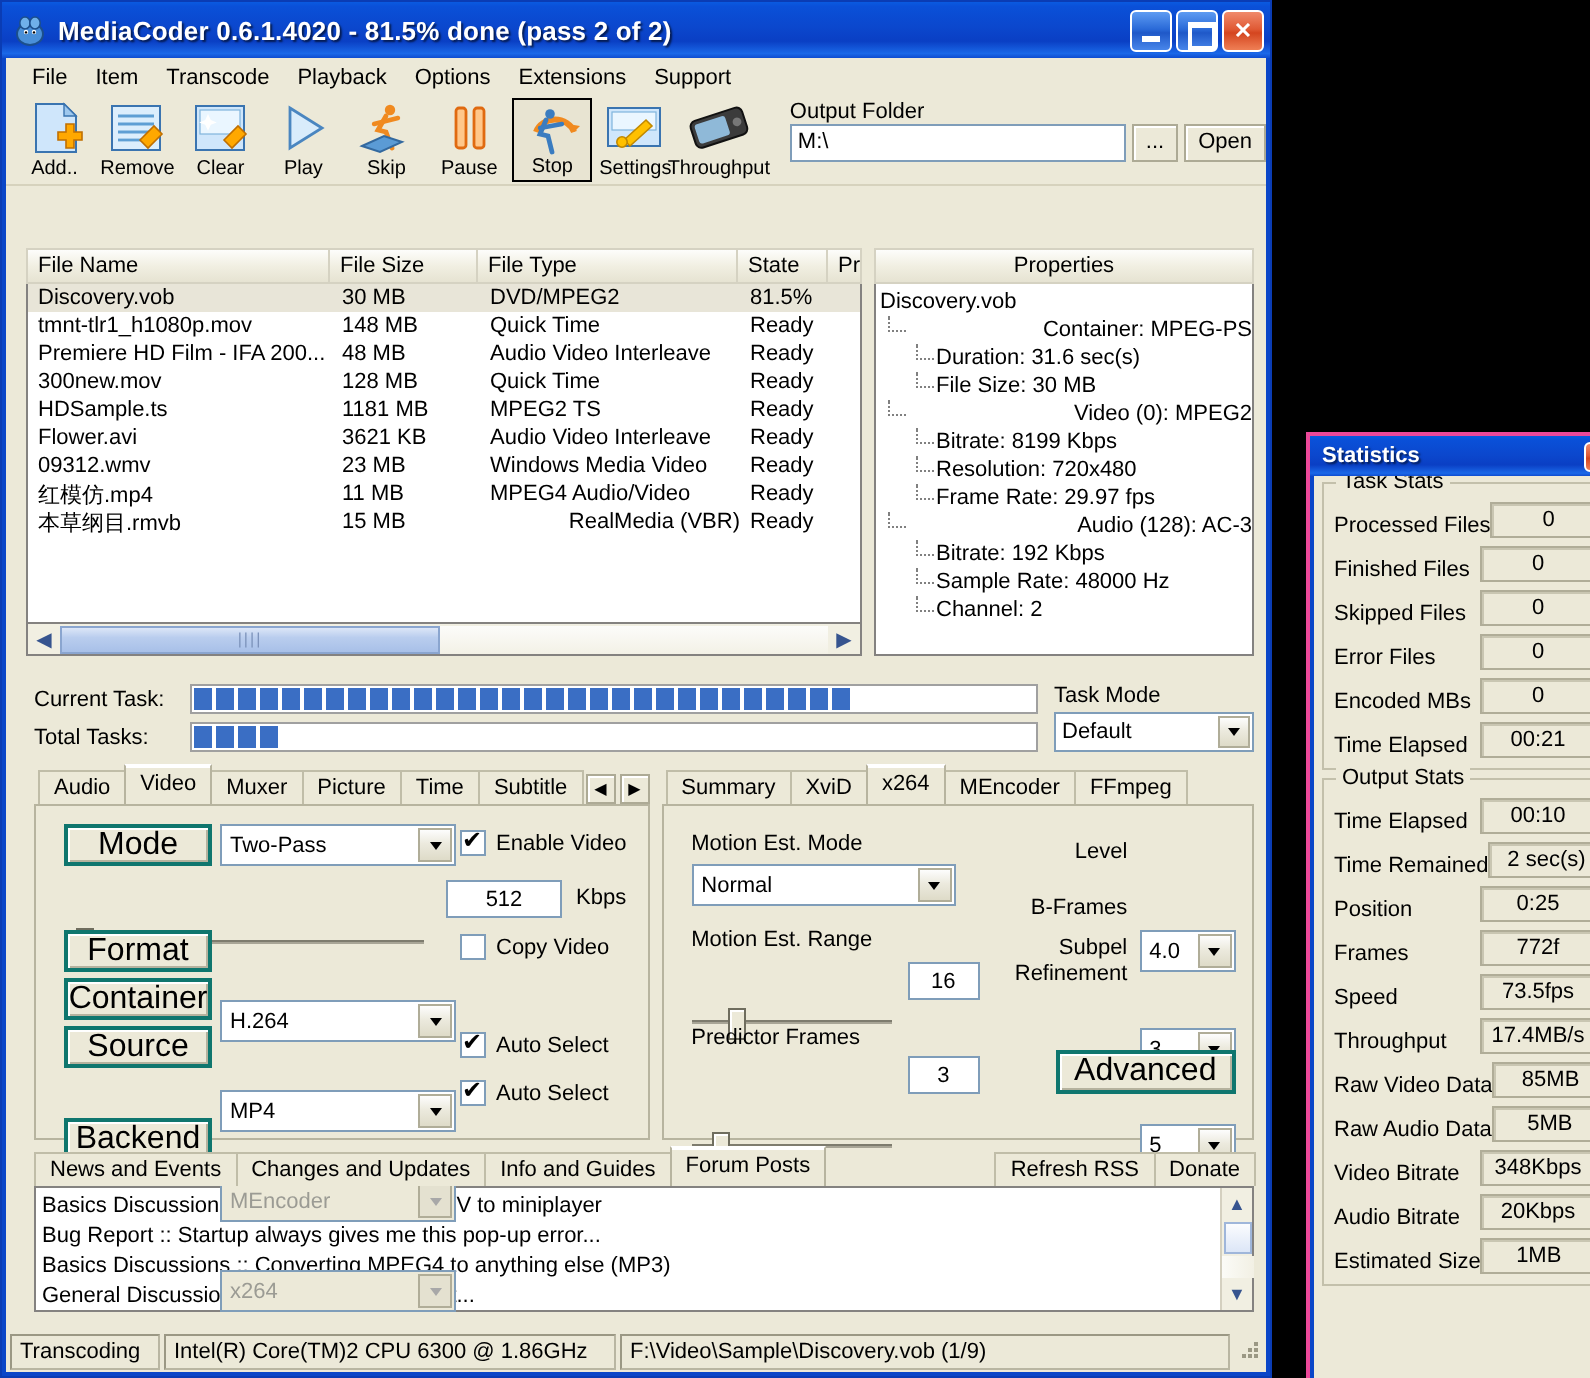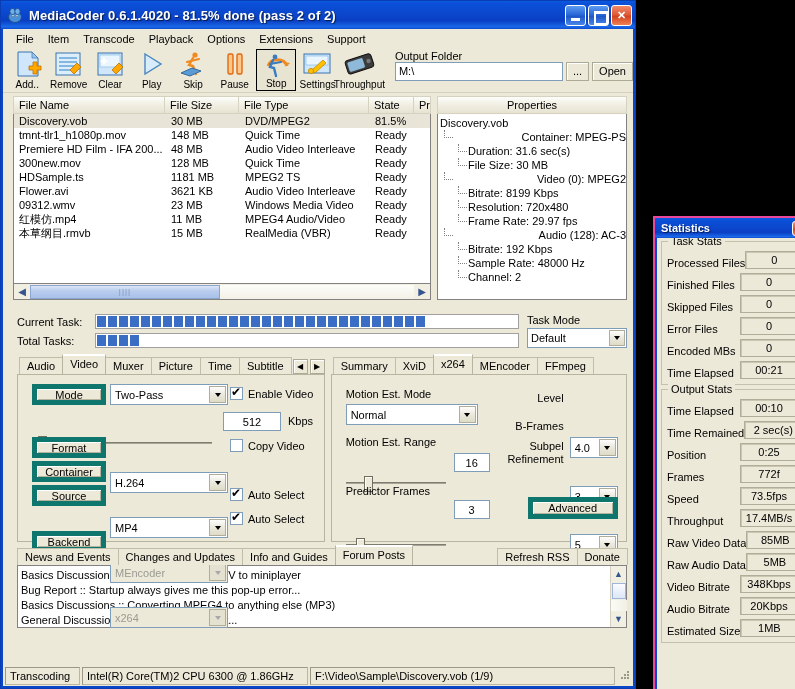--- a/index.html
+++ b/index.html
@@ -73,21 +73,21 @@
     padding: 0 3px; display:flex; align-items:center; color:#000;
   }
   .btn {
     background:#ece9d8; border:1px solid #adaa95; height:19px;
     font-size:11px; display:flex;align-items:center;justify-content:center;
     padding:0 6px; color:#000;
     box-shadow: inset 1px 1px 0 #fff;
   }
 
   
-  .mid { flex:none; display:flex; padding: 3px 6px 8px 10px; gap: 6px; height: 215px;}
+  .mid { flex:none; display:flex; padding: 3px 6px 8px 10px; gap: 6px; height: 215px; margin-top: 28px;}
   .filelist { width: 418px; display:flex; flex-direction:column;}
   .lv-head { display:flex; height: 18px; flex:none;}
   .lv-head .h {
     background: linear-gradient(180deg,#fdfdfb,#f1efe2 50%,#e6e3d2);
     border:1px solid #d5d2c2; border-left:none;
     font-size: 11px; color:#000; display:flex;align-items:center; padding-left:5px;
     overflow:hidden; white-space:nowrap;
   }
   .lv-head .h:first-child { border-left:1px solid #d5d2c2;}
   .lv-body { flex:1; background:#fff; border:1px solid #848280; border-top:none; overflow:hidden; position:relative;}
@@ -150,22 +150,22 @@
     border-top:1px solid #fff; box-shadow: inset 0 1px 0 #fff; padding-bottom:3px;}
   .tab-arrow { width:15px;height:15px; background:#ece9d8; border:1px solid #adaa95; box-shadow: inset 1px 1px 0 #fff;
      display:flex;align-items:center;justify-content:center; margin-left:2px; font-size:8px; color:#000;}
   .tabbody { flex:1; background:#ece9d8; border:1px solid #b7b49f; position:relative;}
 
   .leftpanel { width: 310px;}
   .rightpanel { width: 300px;}
 
   .grp { position:absolute; }
   .lbtn {
-    background:#ece9d8; border:5px solid #0f766e; height:21px; width:74px;
-    font-size:11px; display:flex;align-items:center;justify-content:center; color:#000;
+    background:#ece9d8; border:2px solid #0f766e; height:21px; width:74px;
+    font-size:16px; display:flex;align-items:center;justify-content:center; color:#000;
     box-shadow: inset 1px 1px 0 #fff, inset -1px -1px 0 #b5b29e;
   }
   .combo { height:21px; width:118px; background:#fff; border:1px solid #7f9db9; position:relative;
      font-size:11px; display:flex;align-items:center;padding-left:4px; color:#000;}
   .combo.disabled { background:#ece9d8; color:#9b9b94;}
   .combo .arr {
     position:absolute;right:1px;top:1px;width:17px;height:17px;
     background: linear-gradient(180deg,#fdfdfd,#eceade 45%,#dedbc8);
     border:1px solid #b0ad98; display:flex;align-items:center;justify-content:center;}
   .combo.disabled .arr { background:#e4e1d0;}
@@ -437,21 +437,21 @@
             </div>
             <div class="row">
               <div class="cell" style="width:152px;">红模仿.mp4</div>
               <div class="cell" style="width:74px;">11 MB</div>
               <div class="cell" style="width:130px;">MPEG4 Audio/Video</div>
               <div class="cell" style="width:50px;">Ready</div>
             </div>
             <div class="row">
               <div class="cell" style="width:152px;">本草纲目.rmvb</div>
               <div class="cell" style="width:74px;">15 MB</div>
-              <div class="cell" style="width:130px;">RealMedia (VBR)</div>
+              <div class="cell" style="width:130px;text-align:right;">RealMedia (VBR)</div>
               <div class="cell" style="width:50px;">Ready</div>
             </div>
           </div>
           <div class="hscroll">
             <div class="hs-arrow">◀</div>
             <div class="hs-track">
               <div class="hs-thumb">||||</div>
             </div>
             <div class="hs-arrow">▶</div>
           </div>

